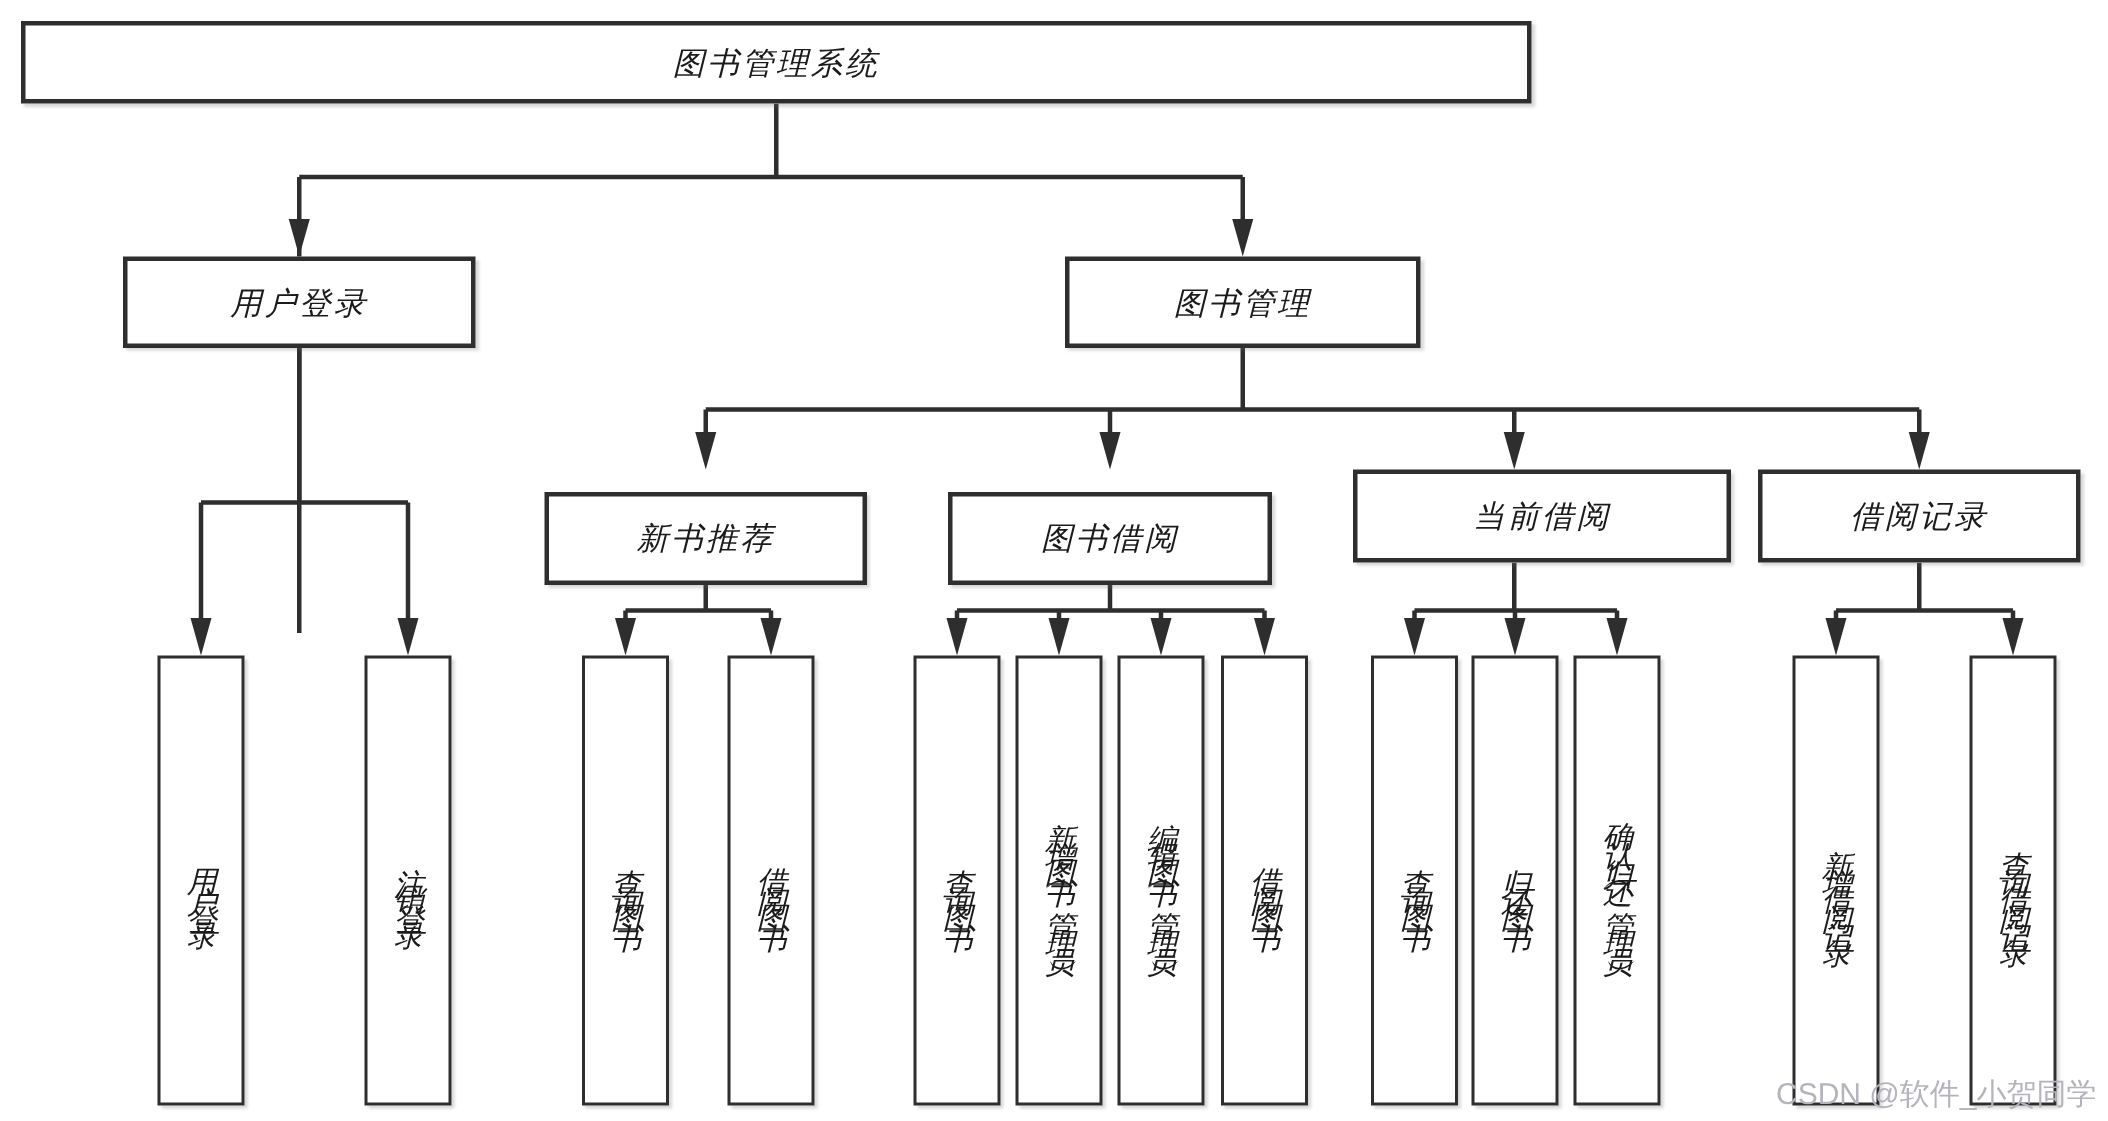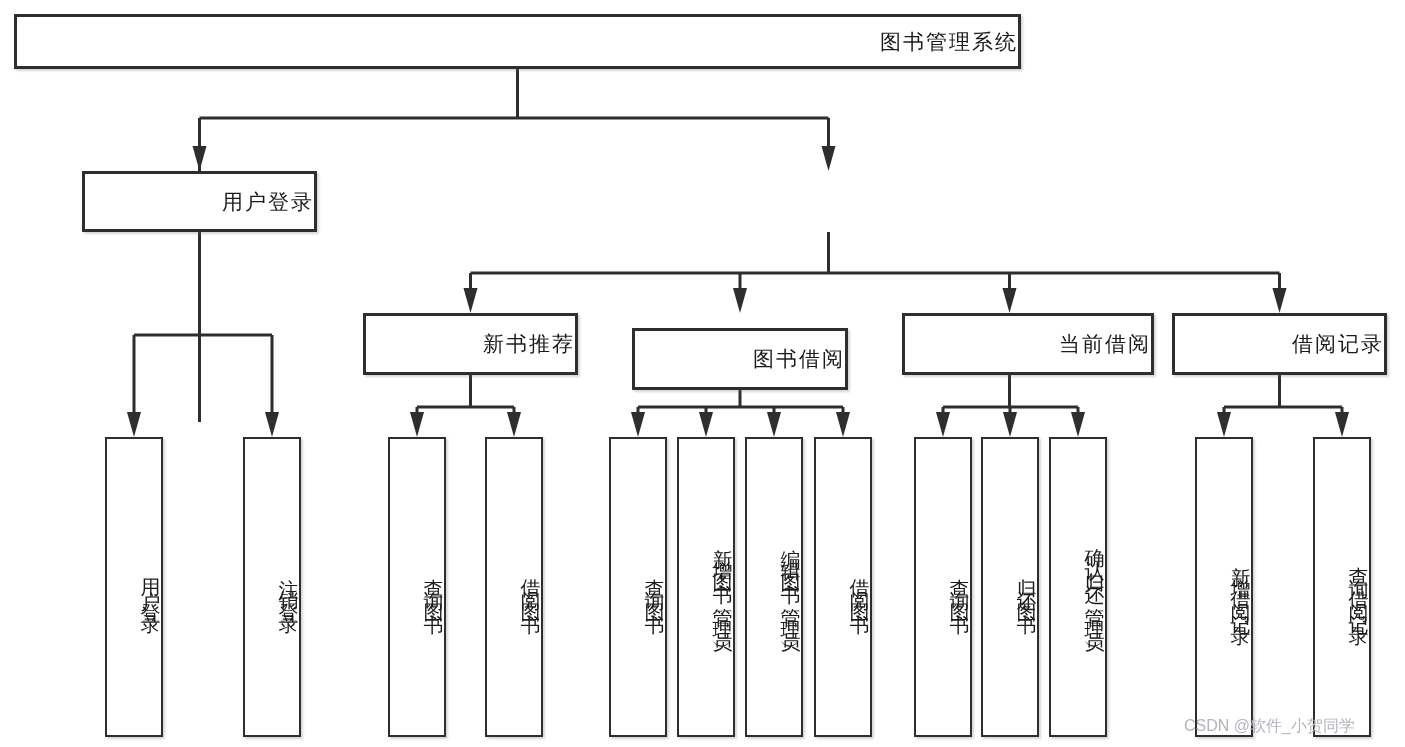--- a/index.html
+++ b/index.html
@@ -3,29 +3,29 @@
 <meta charset="utf-8">
 <style>
   html,body{margin:0;padding:0;background:#ffffff;}
   body{font-family:"Liberation Sans", sans-serif;}
   .canvas{position:relative;width:1405px;height:747px;background:var(--bg,#ffffff);overflow:hidden;}
   .connectors{position:absolute;left:0;top:0;width:1405px;height:747px;}
   .conn{stroke:var(--line,#2e2e2e);stroke-width:3;fill:none;}
   .arrow{fill:var(--line,#2e2e2e);}
   .node{position:absolute;box-sizing:border-box;background:#ffffff;
         border:3px solid var(--line,#2e2e2e);
-        display:flex;align-items:center;justify-content:flex-end;
+        display:flex;align-items:center;justify-content:center;
         color:var(--ink,#1b1b1b);
-        box-shadow:2px 2px 2px rgba(110,110,110,0.28);}
+        box-shadow:2px 2px 2px rgba(110,110,110,0.28);font-style:italic;}
   .node .h-label{font-size:21px;letter-spacing:2px;white-space:nowrap;}
   .leaf{border-width:2.5px;}
   .leaf .v-label{writing-mode:vertical-rl;text-orientation:mixed;
                  font-size:20px;line-height:1;letter-spacing:12px;white-space:nowrap;}
   .watermark{position:absolute;left:1184px;top:716px;z-index:5;
-             color:var(--wm,#b4b4bc);font-size:16px;white-space:nowrap;}
+             color:var(--wm,#b4b4bc);font-size:20px;white-space:nowrap;}
 </style>
 </head>
 <body>
 
 <div class="canvas">
 
   <svg class="connectors" viewBox="0 0 1405 747" xmlns="http://www.w3.org/2000/svg">
     <path class="conn" d="M517.5 69 V118 M199.5 118 H828.5 M199.5 118 V422 M828.5 118 V156"></path>
     <path class="conn" d="M199.5 232 V335 M134 335 H272 M134 335 V422 M272 335 V422"></path>
     <path class="conn" d="M828.5 232 V273 M470.5 273 H1279.5 M470.5 273 V298 M740 273 V298 M1009.5 273 V298 M1279.5 273 V298"></path>
@@ -56,22 +56,25 @@
       </g>
   </svg>
 
   <div class="node" style="left:14px;top:14px;width:1007px;height:55px">
     <span class="h-label">图书管理系统</span>
   </div>
 
   <div class="node" style="left:82px;top:171px;width:235px;height:61px">
     <span class="h-label">用户登录</span>
   </div>
+  <div class="node" style="left:710px;top:171px;width:237px;height:61px">
+    <span class="h-label">图书管理</span>
+  </div>
 
-  <div class="node" style="left:363px;top:313px;width:215px;height:62px">
+  <div class="node" style="left:363px;top:328px;width:215px;height:62px">
     <span class="h-label">新书推荐</span>
   </div>
   <div class="node" style="left:632px;top:328px;width:216px;height:62px">
     <span class="h-label">图书借阅</span>
   </div>
   <div class="node" style="left:902px;top:313px;width:252px;height:62px">
     <span class="h-label">当前借阅</span>
   </div>
   <div class="node" style="left:1172px;top:313px;width:215px;height:62px">
     <span class="h-label">借阅记录</span>

